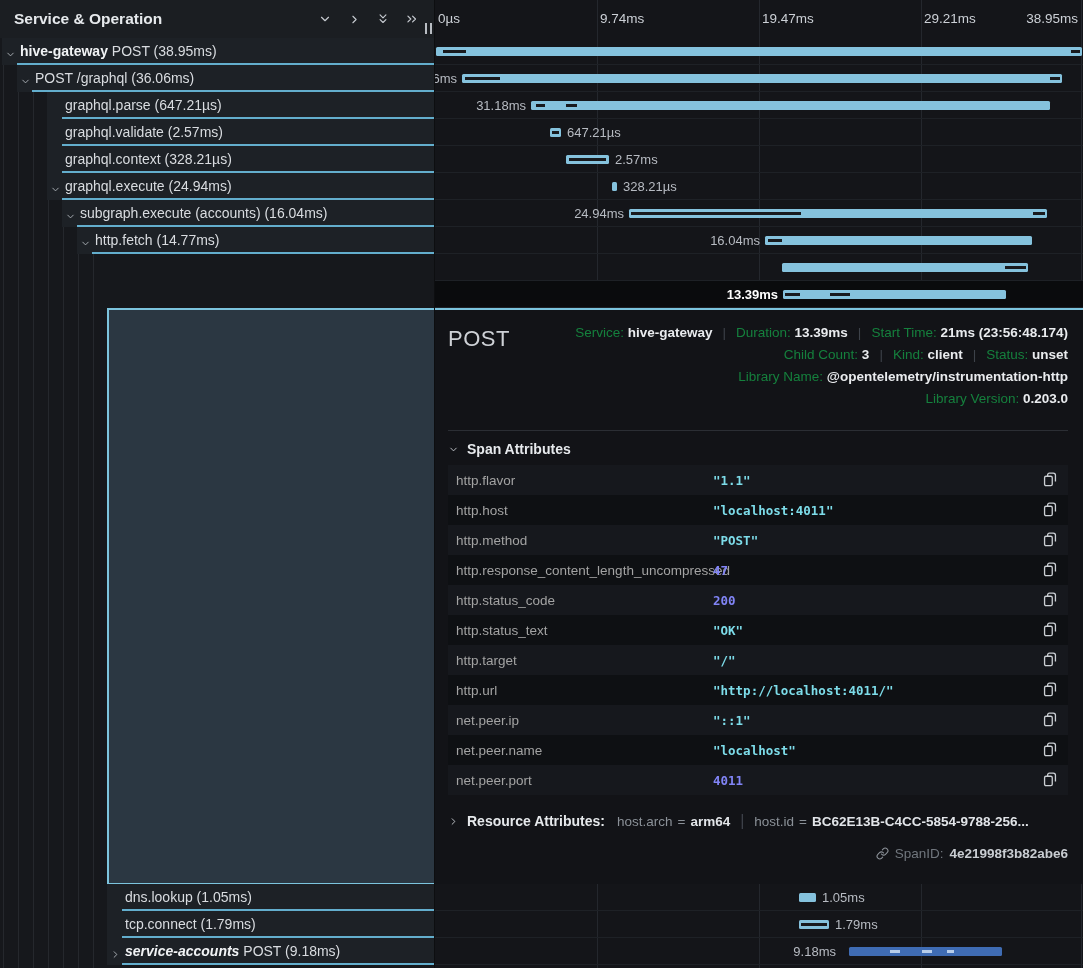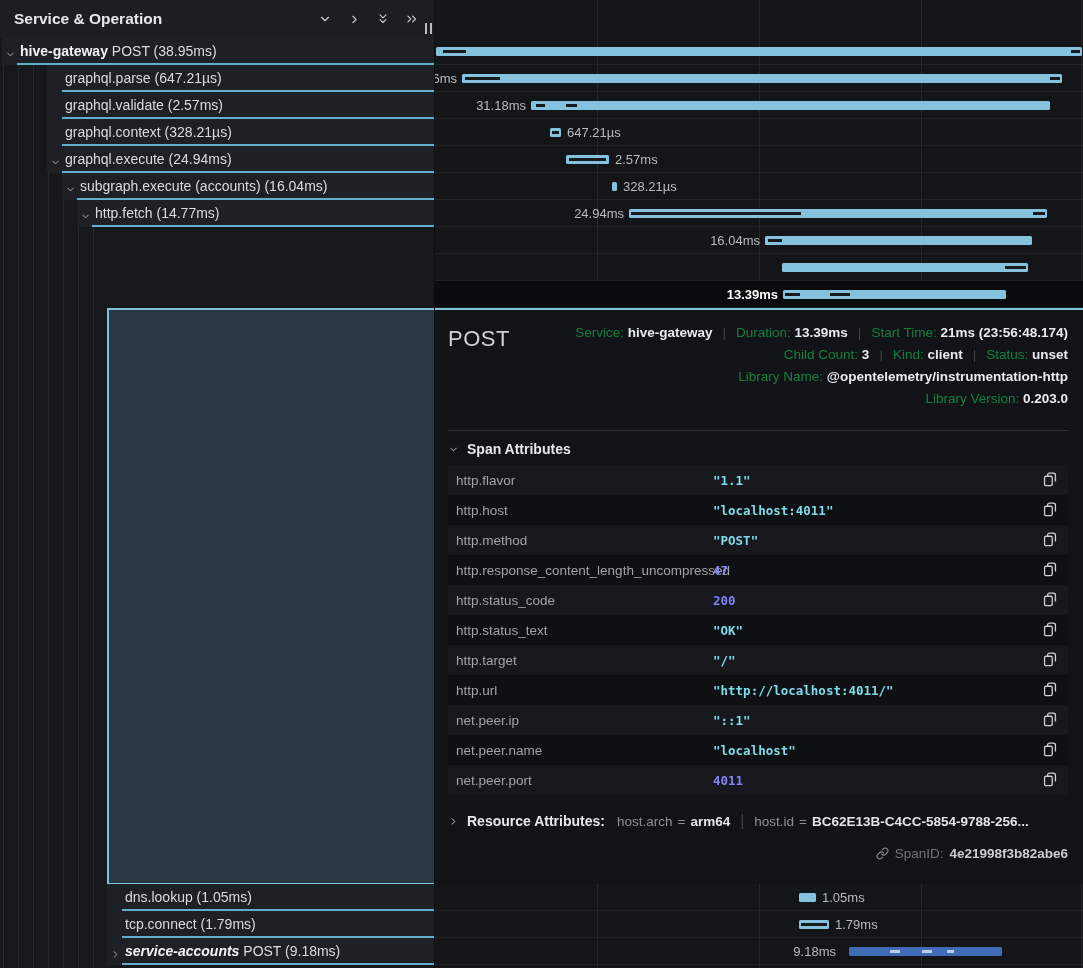--- a/index.html
+++ b/index.html
@@ -121,20 +121,28 @@
     <div id="tree-rows-top">
         <div class="tree-row">
           <div class="row-bg" style="left: 2px;"></div>
           <div class="row-underline" style="left: 17px;"></div>
           <span class="t-chevron" style="left: 5px;"><svg width="11" height="11" viewBox="0 0 24 24">
               <polyline points="6 9 12 15 18 9"></polyline>
             </svg></span>
           <span class="t-label" style="left: 20px;"><b>hive-gateway</b> POST (38.95ms)</span>
         </div>
         <div class="tree-row">
+          <div class="row-bg" style="left: 17px;"></div>
+          <div class="row-underline" style="left: 32px;"></div>
+          <span class="t-chevron" style="left: 20px;"><svg width="11" height="11" viewBox="0 0 24 24">
+              <polyline points="6 9 12 15 18 9"></polyline>
+            </svg></span>
+          <span class="t-label" style="left: 35px;">POST /graphql (36.06ms)</span>
+        </div>
+        <div class="tree-row">
           <div class="row-bg" style="left: 47px;"></div>
           <div class="row-underline" style="left: 62px;"></div>
           <span class="t-label" style="left: 65px;">graphql.parse (647.21µs)</span>
         </div>
         <div class="tree-row">
           <div class="row-bg" style="left: 47px;"></div>
           <div class="row-underline" style="left: 62px;"></div>
           <span class="t-label" style="left: 65px;">graphql.validate (2.57ms)</span>
         </div>
         <div class="tree-row">
@@ -191,20 +199,27 @@
   </div>
 
   <div id="v-divider"></div>
 
   <div id="right-panel">
     <div id="gridlines">
         <div class="gridline" style="left: 162px;"></div>
         <div class="gridline" style="left: 324px;"></div>
         <div class="gridline" style="left: 486px;"></div>
         <div class="gridline" style="left: 646px;"></div>
+      </div>
+    <div id="ruler">
+        <span class="tick" style="left: 3px;">0µs</span>
+        <span class="tick" style="left: 165px;">9.74ms</span>
+        <span class="tick" style="left: 327px;">19.47ms</span>
+        <span class="tick" style="left: 489px;">29.21ms</span>
+        <span class="tick" style="right: 5px;">38.95ms</span>
       </div>
     <div id="tl-rows-top">
         <div class="tl-row">
           <div class="tl-bar" style="left: 1px; width: 646px; background: rgb(133, 194, 221);"></div>
           <div class="tl-mark" style="left: 8px; width: 23px; background: rgb(24, 26, 30);"></div>
           <div class="tl-mark" style="left: 636px; width: 9px; background: rgb(24, 26, 30);"></div>
         </div>
         <div class="tl-row">
           <div class="tl-bar" style="left: 27px; width: 600px; background: rgb(133, 194, 221);"></div>
           <div class="tl-mark" style="left: 30px; width: 35px; background: rgb(24, 26, 30);"></div>

